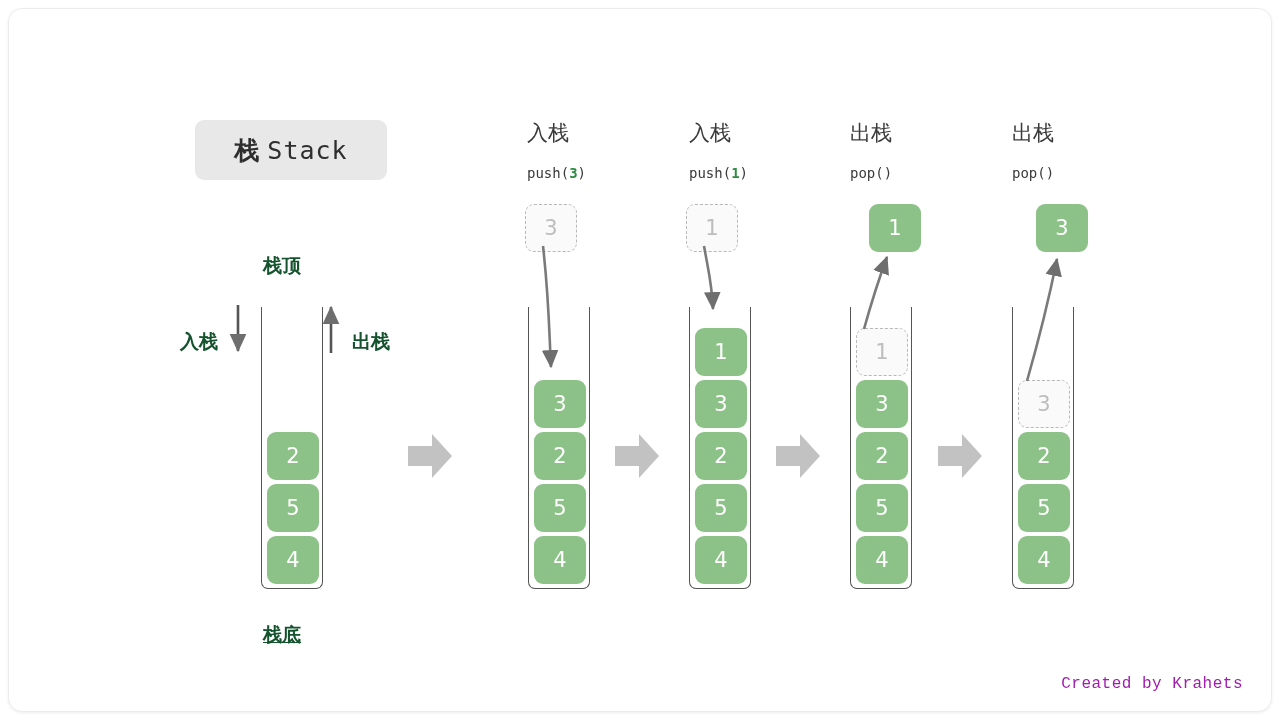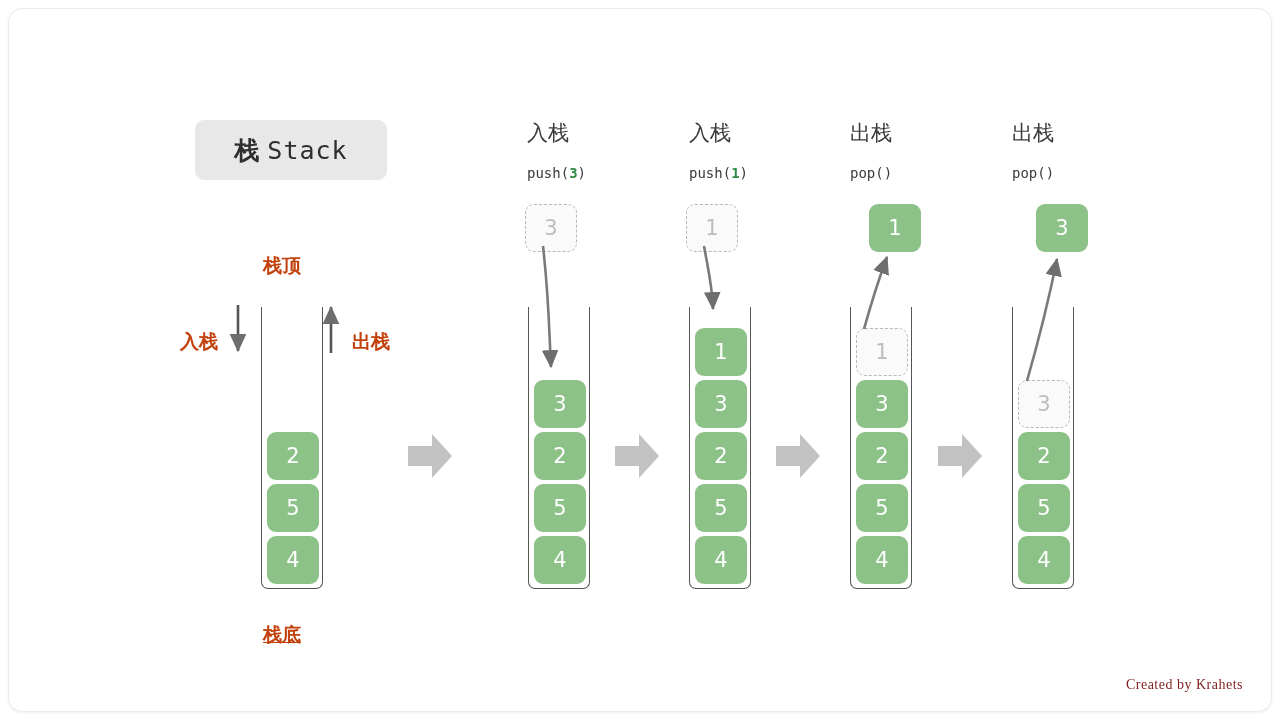--- a/index.html
+++ b/index.html
@@ -26,21 +26,21 @@
     border-radius:9px;
     display:flex;align-items:center;justify-content:center;
     font-size:25px;font-weight:bold;color:#2e2e2e;
     letter-spacing:1px;
   }
   .title-badge .mono{font-family:"DejaVu Sans Mono","Liberation Mono",monospace;font-weight:normal;margin-left:7px;}
 
   
   .lbl{
     position:absolute;
-    font-size:19px;font-weight:bold;color:#c2410c;
+    font-size:19px;font-weight:bold;color:#14532d;
     white-space:nowrap;
   }
   .op-label{
     position:absolute;
     font-size:21px;color:#3a3a3a;
     white-space:nowrap;
     line-height:38px;
     text-align:left;
   }
   .op-label .cn{font-family:"DejaVu Sans","Liberation Sans",sans-serif;}
@@ -84,22 +84,22 @@
   }
   .float-box.solid{background:#8cc288;color:#ffffff;}
   .float-box.ghost{background:#fafafa;color:#bdbdbd;border:1.6px dashed #b8b8b8;}
 
   
   .overlay{position:absolute;left:0;top:0;width:1262px;height:702px;pointer-events:none;}
 
   
   .footer{
     position:absolute;right:28px;bottom:18px;
-    font-family:Liberation Serif, serif;
-    font-size:14px;color:#7f1d1d;letter-spacing:0.5px;
+    font-family:Liberation Mono, monospace;
+    font-size:16px;color:#a21caf;letter-spacing:0.5px;
   }
 </style>
 </head>
 <body>
 
 <div class="canvas">
 
   <div class="title-badge">
     <span>栈</span>
       <span class="mono">Stack</span>

